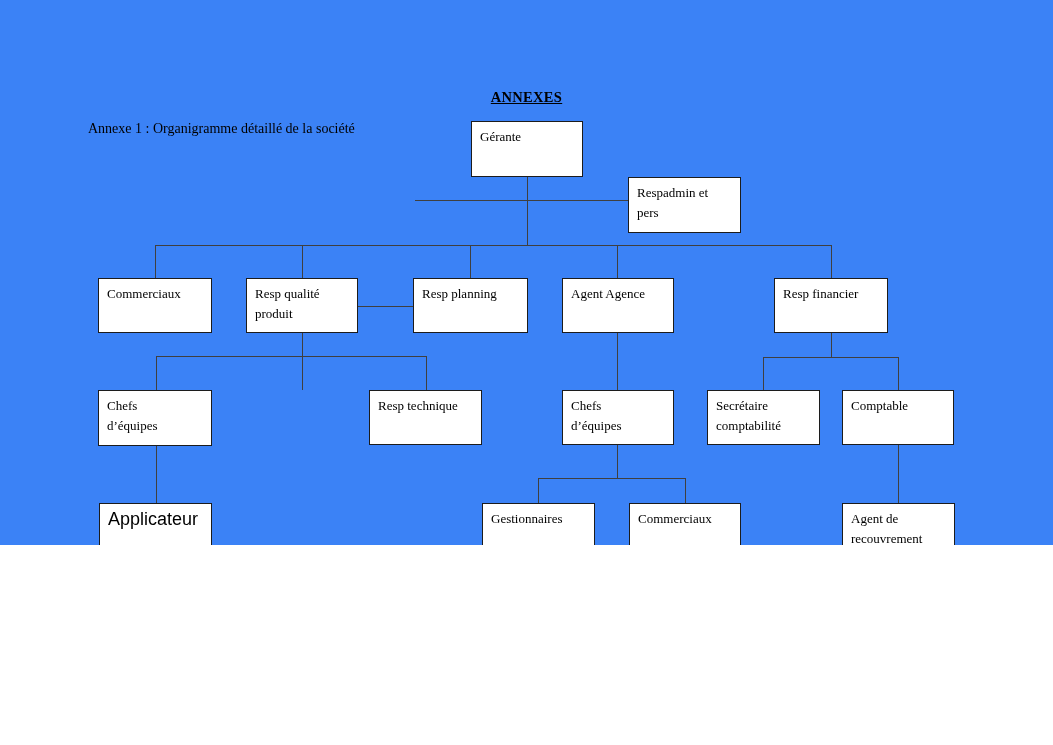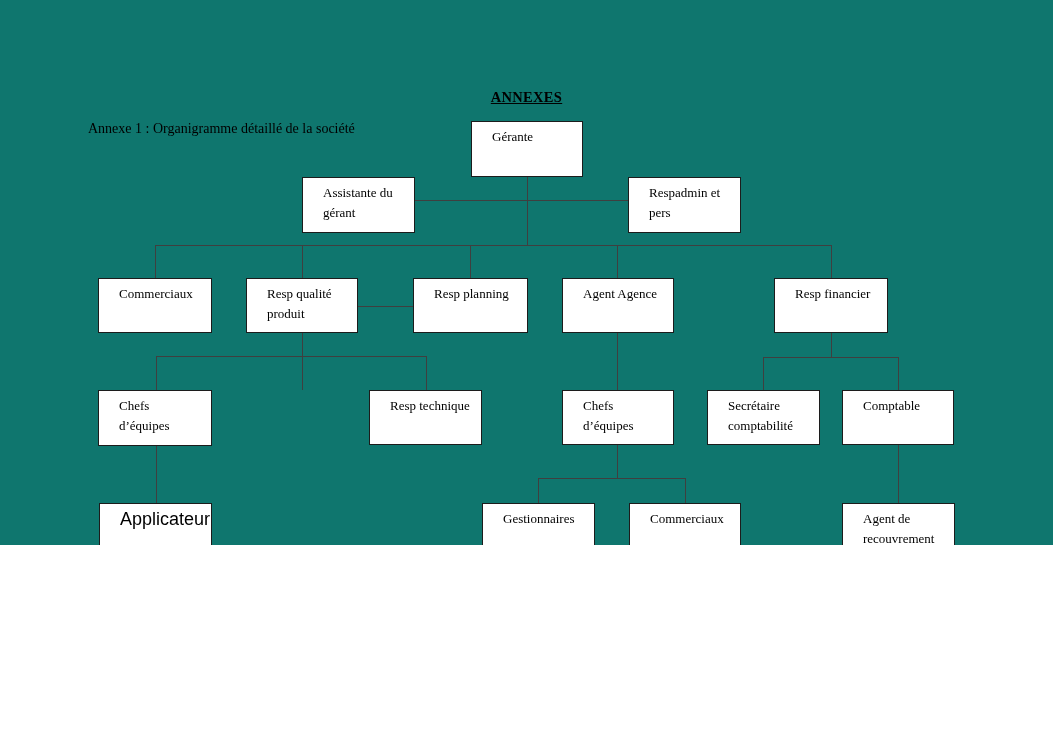--- a/index.html
+++ b/index.html
@@ -4,21 +4,21 @@
 <style>
   html, body {
     margin: 0;
     padding: 0;
     background: #ffffff;
   }
   .page {
     position: relative;
     width: 1053px;
     height: 545px;
-    background: #0f766e;
+    background: #3b82f6;
     font-family: "Liberation Serif", serif;
     color: #000000;
     overflow: hidden;
   }
   .doc-title {
     position: absolute;
     top: 89px;
     left: 0;
     right: 0;
     text-align: center;
@@ -35,21 +35,21 @@
   }
   .chart {
     position: absolute;
     inset: 0;
   }
   .node {
     position: absolute;
     box-sizing: border-box;
     border: 1px solid #1c1c1c;
     background: #ffffff;
-    padding: 5px 7px 0 20px;
+    padding: 5px 7px 0 8px;
     font-size: 13px;
     line-height: 20px;
     white-space: pre-line;
     z-index: 2;
   }
   .node.sans {
     font-family: Liberation Sans, sans-serif;
     font-size: 18px;
   }
   .line {
@@ -89,22 +89,20 @@
     <div class="line v" style="left:763px;top:357px;height:33px"></div>
     <div class="line v" style="left:898px;top:357px;height:33px"></div>
     <div class="line v" style="left:156px;top:445px;height:58px"></div>
     <div class="line v" style="left:617px;top:445px;height:33px"></div>
     <div class="line h" style="left:538px;top:478px;width:147px"></div>
     <div class="line v" style="left:538px;top:478px;height:25px"></div>
     <div class="line v" style="left:685px;top:478px;height:25px"></div>
     <div class="line v" style="left:898px;top:445px;height:58px"></div>
 
     <div class="node" style="left:471px;top:121px;width:112px;height:56px">Gérante</div>
-    <div class="node" style="left:302px;top:177px;width:113px;height:56px">Assistante du
-gérant</div>
     <div class="node" style="left:628px;top:177px;width:113px;height:56px">Respadmin et
 pers</div>
     <div class="node" style="left:98px;top:278px;width:114px;height:55px">Commerciaux</div>
     <div class="node" style="left:246px;top:278px;width:112px;height:55px">Resp qualité
 produit</div>
     <div class="node" style="left:413px;top:278px;width:115px;height:55px">Resp planning</div>
     <div class="node" style="left:562px;top:278px;width:112px;height:55px">Agent Agence</div>
     <div class="node" style="left:774px;top:278px;width:114px;height:55px">Resp financier</div>
     <div class="node" style="left:98px;top:390px;width:114px;height:56px">Chefs
 d’équipes</div>

